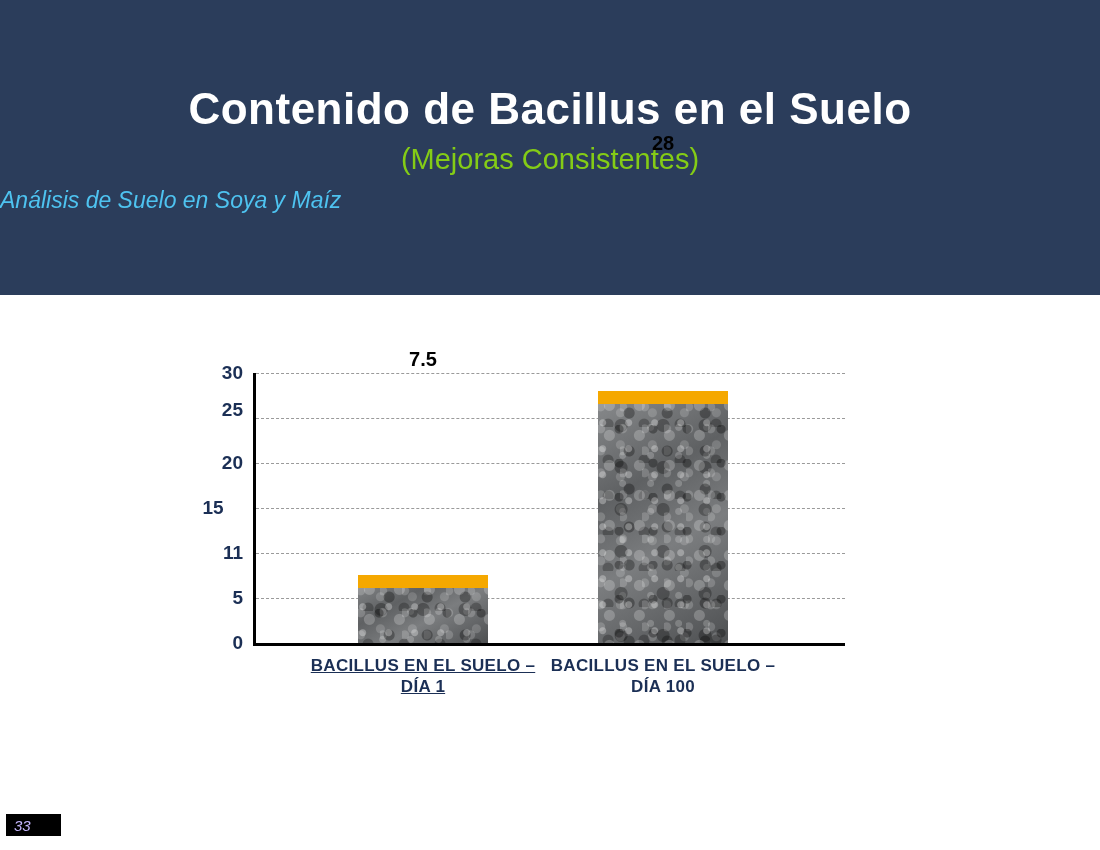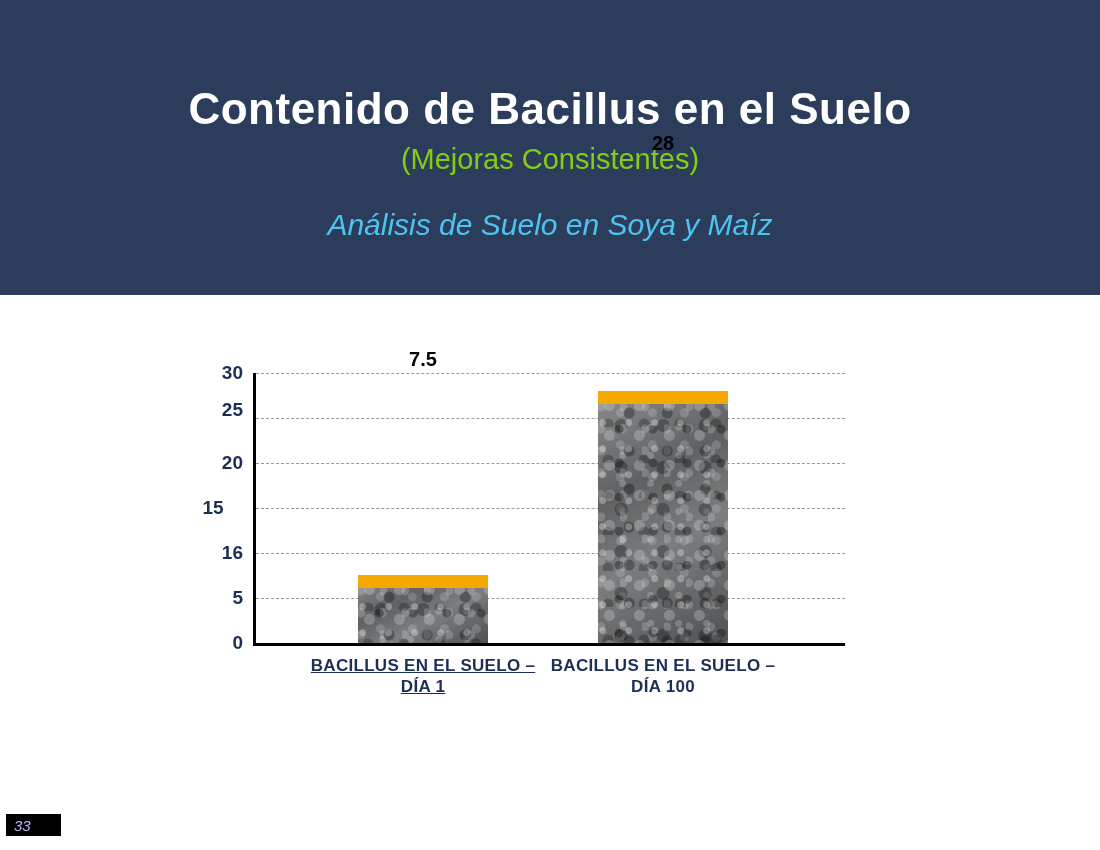--- a/index.html
+++ b/index.html
@@ -45,26 +45,25 @@
     color: #84cc16;
     font-size: 29px;
     font-weight: normal;
     line-height: 1.1;
   }
   .header-tagline {
     position: absolute;
     left: 0;
     top: 188px;
     width: 1100px;
-    text-align: center;
+    text-align: left;
     color: #4ec3f0;
-    font-size: 30px;
+    font-size: 23px;
     font-style: italic;
     line-height: 1.1;
-    margin-top: 20px;
   }
 
   
   .chart-wrap {
     position: absolute;
     left: 0;
     top: 305px;
     width: 1100px;
     height: 545px;
     background: #ffffff;
@@ -211,21 +210,21 @@
 </div>
 
 <div class="chart-wrap">
 
 
   <div class="ytick-holder">
     <div class="ytick" style="top:0px;">30</div>
     <div class="ytick" style="top:37px;">25</div>
     <div class="ytick" style="top:90px;">20</div>
     <div class="ytick" style="top:135px;text-align:center;">15</div>
-    <div class="ytick" style="top:180px;">16</div>
+    <div class="ytick" style="top:180px;">11</div>
     <div class="ytick" style="top:225px;">5</div>
     <div class="ytick" style="top:270px;">0</div>
   </div>
 
   <div class="plot">
 
     <div class="gridline" style="top:0px;"></div>
     <div class="gridline" style="top:45px;"></div>
     <div class="gridline" style="top:90px;"></div>
     <div class="gridline" style="top:135px;"></div>

